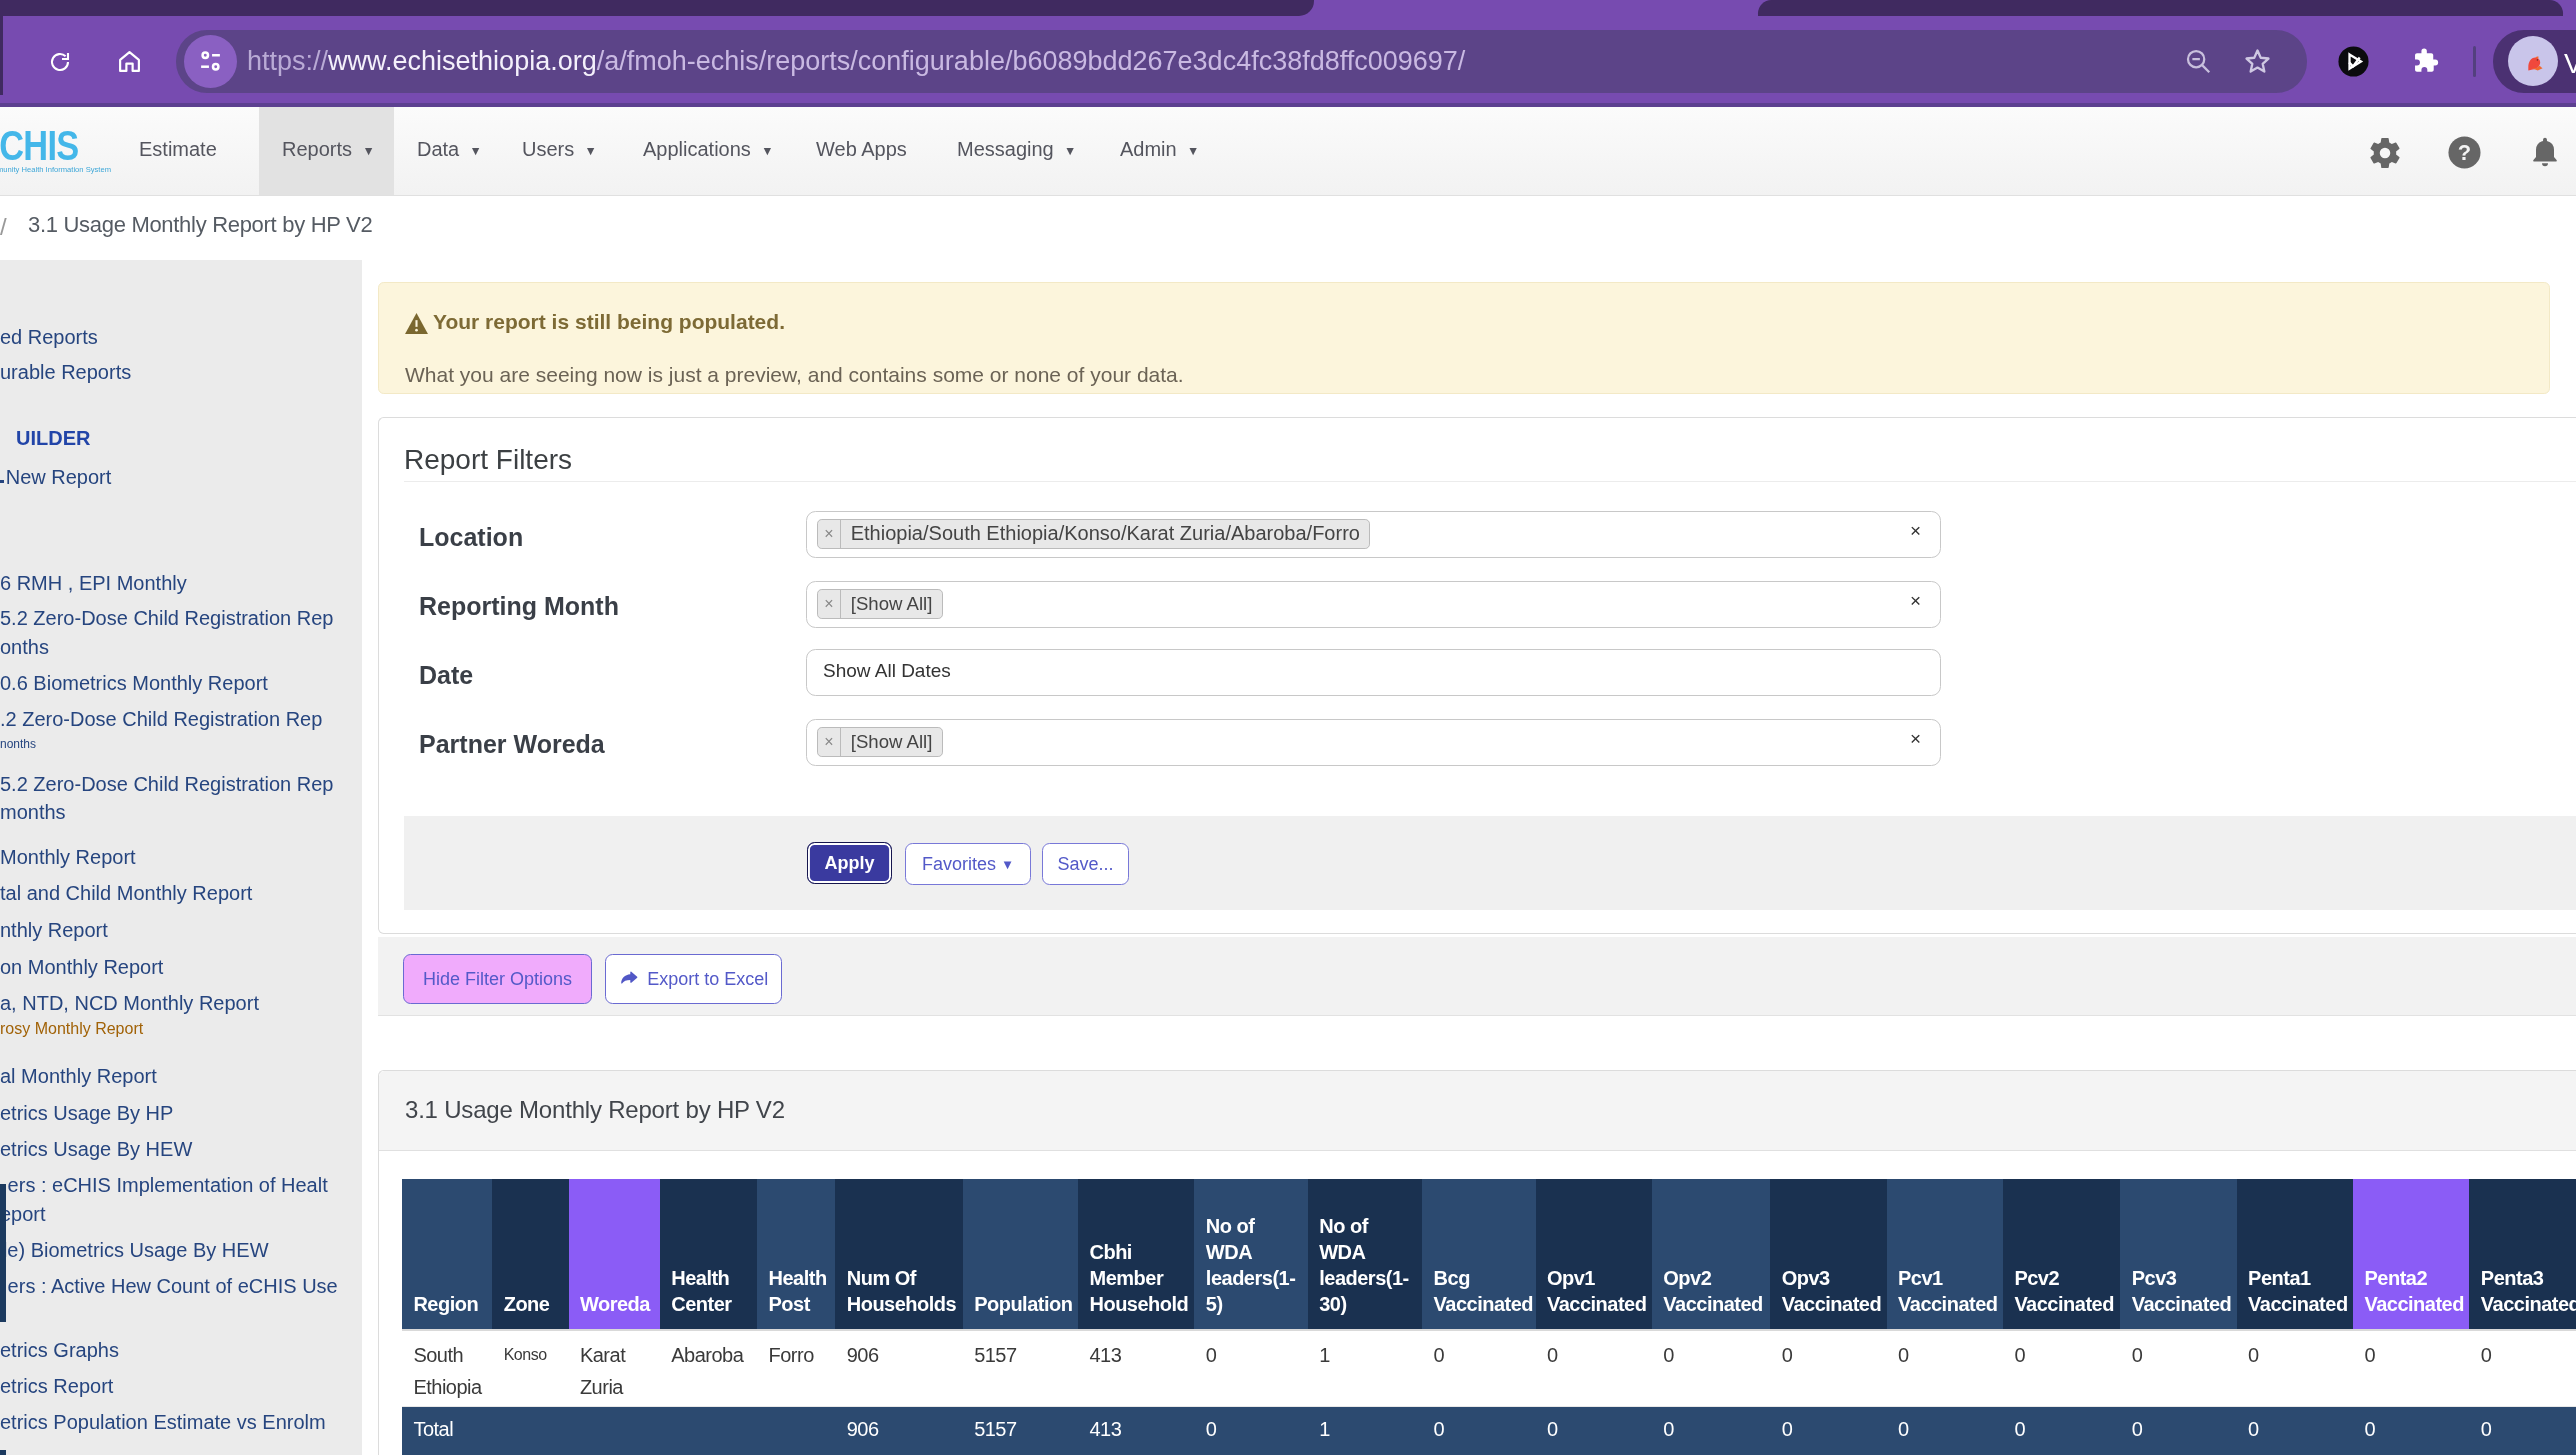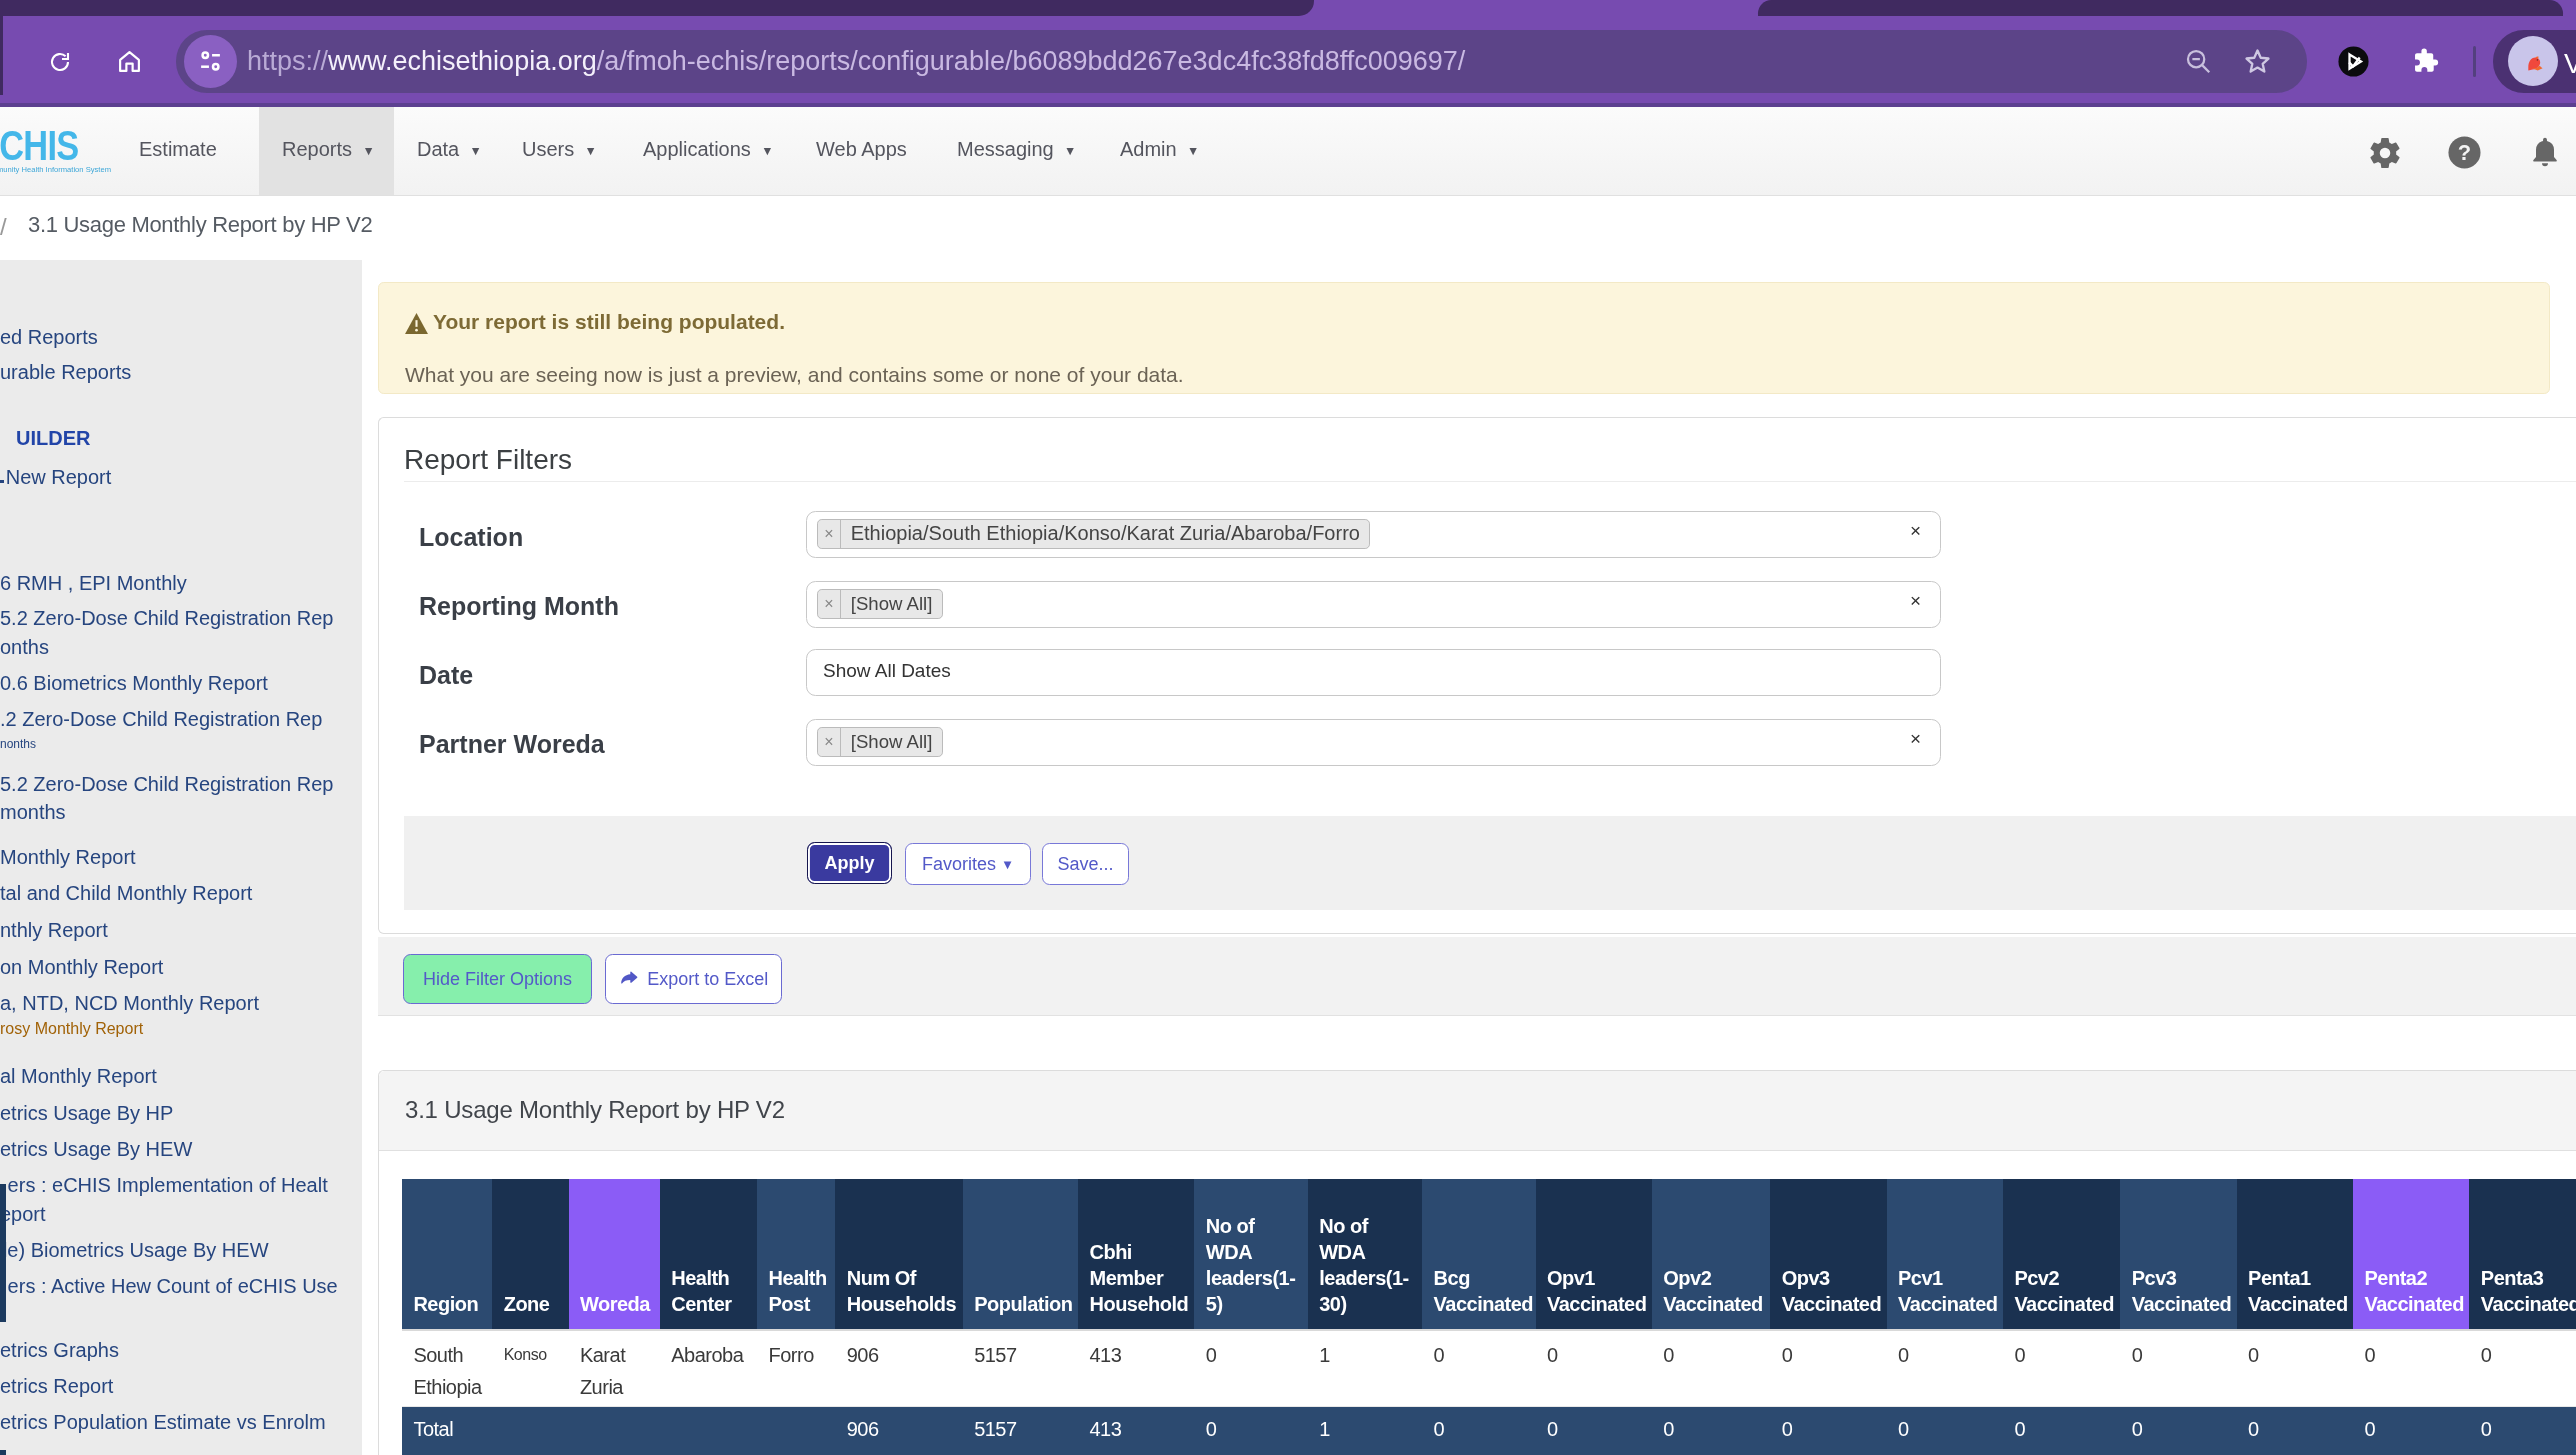--- a/index.html
+++ b/index.html
@@ -188,21 +188,21 @@
     </div>
 
     <div class="abs" style="left:25px;top:398px;width:2183px;height:94px;background:#f0f0f0;">
       <div class="abs" style="left:403px;top:26px;width:83px;height:40px;background:#3a3a9f;border:1.9px solid #16164e;border-radius:7.6px;box-shadow:inset 0 0 0 1.9px #fff;display:flex;align-items:center;justify-content:center;color:#fff;font-weight:bold;font-size:18px;">Apply</div>
       <div class="abs" style="left:501px;top:27px;width:124px;height:40px;background:#fff;border:1.9px solid #7878d8;border-radius:7.6px;display:flex;align-items:center;justify-content:center;color:#5359c8;font-size:18px;">Favorites&nbsp;<span style="font-size:13.3px;">▼</span></div>
       <div class="abs" style="left:638px;top:27px;width:85px;height:40px;background:#fff;border:1.9px solid #7878d8;border-radius:7.6px;display:flex;align-items:center;justify-content:center;color:#5359c8;font-size:18px;">Save...</div>
     </div>
   </div>
 
   <div class="abs" style="left:16px;top:677px;width:2208px;height:78px;background:#f2f2f2;border-bottom:1px solid #e2e2e2;">
-    <div class="abs" style="left:25px;top:17px;width:187px;height:48px;background:#86efac;border:1.9px solid #6a6ad2;border-radius:7.6px;display:flex;align-items:center;justify-content:center;color:#5359c8;font-size:18px;">Hide Filter Options</div>
+    <div class="abs" style="left:25px;top:17px;width:187px;height:48px;background:#f0abfc;border:1.9px solid #6a6ad2;border-radius:7.6px;display:flex;align-items:center;justify-content:center;color:#5359c8;font-size:18px;">Hide Filter Options</div>
     <div class="abs" style="left:227px;top:17px;width:175px;height:48px;background:#fff;border:1.9px solid #6a6ad2;border-radius:7.6px;display:flex;align-items:center;justify-content:center;color:#5359c8;font-size:18px;">
       <svg width="21" height="19" viewBox="0 0 24 24" fill="#5157c6" style="margin-right:7.6px;">
           <path d="M13 5.5V2.8c0-.7.8-1 1.3-.6l7.4 6.3c.4.3.4.9 0 1.2l-7.4 6.3c-.5.4-1.3.1-1.3-.6v-2.9C8 12.5 4.6 13.8 2.6 16.9c-.3.5-1.1.3-1.1-.3C1.7 10.5 6 6.3 13 5.5z"></path>
         </svg>
       Export to Excel</div>
   </div>
 
   <div class="abs" style="left:16px;top:810px;width:2208px;height:386px;background:#fff;border:1px solid #dcdcdc;border-right:none;border-bottom:none;border-radius:5.7px 0 0 0;overflow:hidden;">
     <div class="abs" style="left:0;top:0;width:2208px;height:79px;background:#f4f4f4;border-bottom:1px solid #e0e0e0;border-radius:5.7px 0 0 0;">
       <div class="abs" style="left:26px;top:25px;font-size:24px;letter-spacing:-0.2px;color:#41454b;">3.1 Usage Monthly Report by HP V2</div>

